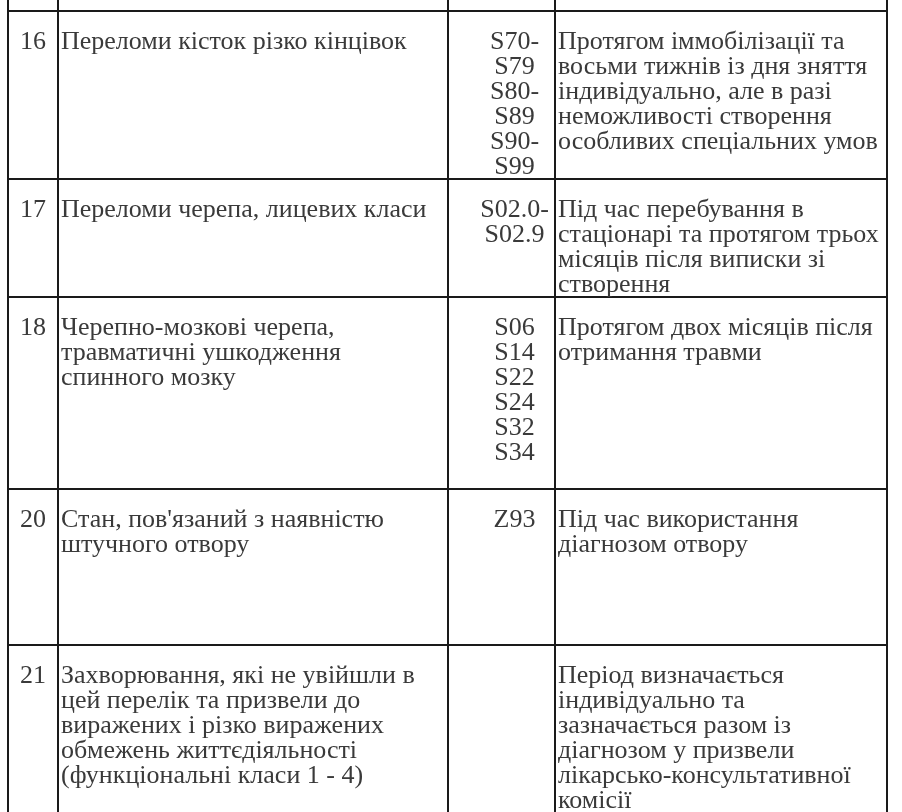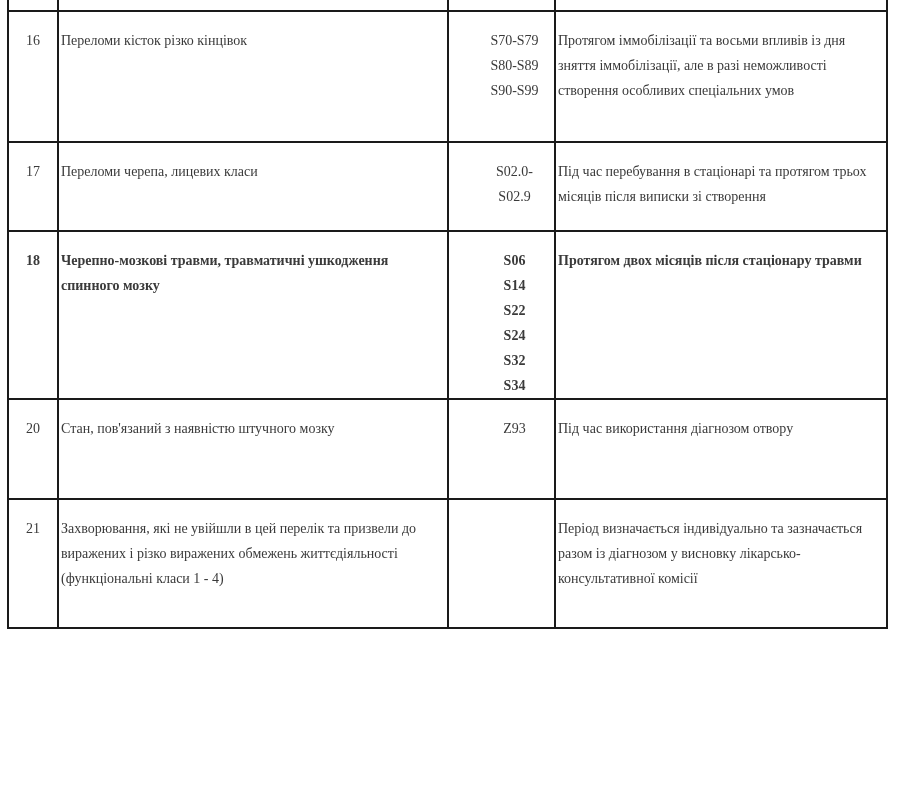--- a/index.html
+++ b/index.html
@@ -19,21 +19,21 @@
     position: absolute;
     left: 7px;
     top: -10px;
     border-collapse: collapse;
     table-layout: fixed;
     width: 881px;
   }
   .doc-table td {
     border: 2px solid #1a1a1a;
     vertical-align: top;
-    font-size: 14px;
+    font-size: 26px;
     line-height: 25px;
     padding: 0;
   }
   .col-num { width: 50px; }
   .col-name { width: 390px; }
   .col-codes { width: 107px; }
   .col-period { width: auto; }
 
   .cell-num {
     text-align: center;
@@ -70,52 +70,52 @@
       <td></td>
     </tr>
   <tr style="height: 131px;">
     <td class="cell-num">16</td>
     <td class="cell-name">Переломи кісток різко кінцівок</td>
     <td class="cell-codes">
           <span class="code-line">S70-S79</span>
           <span class="code-line">S80-S89</span>
           <span class="code-line">S90-S99</span>
         </td>
-    <td class="cell-period">Протягом іммобілізації та восьми впливів із дня зняття іммобілізації, але в разі неможливості створення особливих спеціальних умов</td>
+    <td class="cell-period">Протягом іммобілізації та восьми тижнів із дня зняття індивідуально, але в разі неможливості створення особливих спеціальних умов</td>
   </tr>
       <tr style="height: 89px; margin-top: 16px;">
     <td class="cell-num">17</td>
     <td class="cell-name">Переломи черепа, лицевих класи</td>
     <td class="cell-codes">
           <span class="code-line">S02.0-</span>
           <span class="code-line">S02.9</span>
         </td>
     <td class="cell-period">Під час перебування в стаціонарі та протягом трьох місяців після виписки зі створення</td>
   </tr>
-      <tr style="height: 168px; font-weight: bold;">
+      <tr style="height: 192px;">
     <td class="cell-num">18</td>
-    <td class="cell-name">Черепно-мозкові травми, травматичні ушкодження спинного мозку</td>
+    <td class="cell-name">Черепно-мозкові черепа, травматичні ушкодження спинного мозку</td>
     <td class="cell-codes">
           <span class="code-line">S06</span>
           <span class="code-line">S14</span>
           <span class="code-line">S22</span>
           <span class="code-line">S24</span>
           <span class="code-line">S32</span>
           <span class="code-line">S34</span>
         </td>
-    <td class="cell-period">Протягом двох місяців після стаціонару травми</td>
+    <td class="cell-period">Протягом двох місяців після отримання травми</td>
   </tr>
-      <tr style="height: 100px;">
+      <tr style="height: 156px;">
     <td class="cell-num">20</td>
-    <td class="cell-name">Стан, пов'язаний з наявністю штучного мозку</td>
+    <td class="cell-name">Стан, пов'язаний з наявністю штучного отвору</td>
     <td class="cell-codes">
           <span class="code-line">Z93</span>
         </td>
     <td class="cell-period">Під час використання діагнозом отвору</td>
   </tr>
       <tr style="height: 129px;">
     <td class="cell-num">21</td>
     <td class="cell-name">Захворювання, які не увійшли в цей перелік та призвели до виражених і різко виражених обмежень життєдіяльності (функціональні класи 1 - 4)</td>
     <td class="cell-codes"></td>
-    <td class="cell-period">Період визначається індивідуально та зазначається разом із діагнозом у висновку лікарсько-консультативної комісії</td>
+    <td class="cell-period">Період визначається індивідуально та зазначається разом із діагнозом у призвели лікарсько-консультативної комісії</td>
   </tr>
     </tbody>
 </table>
 
 </body></html>

